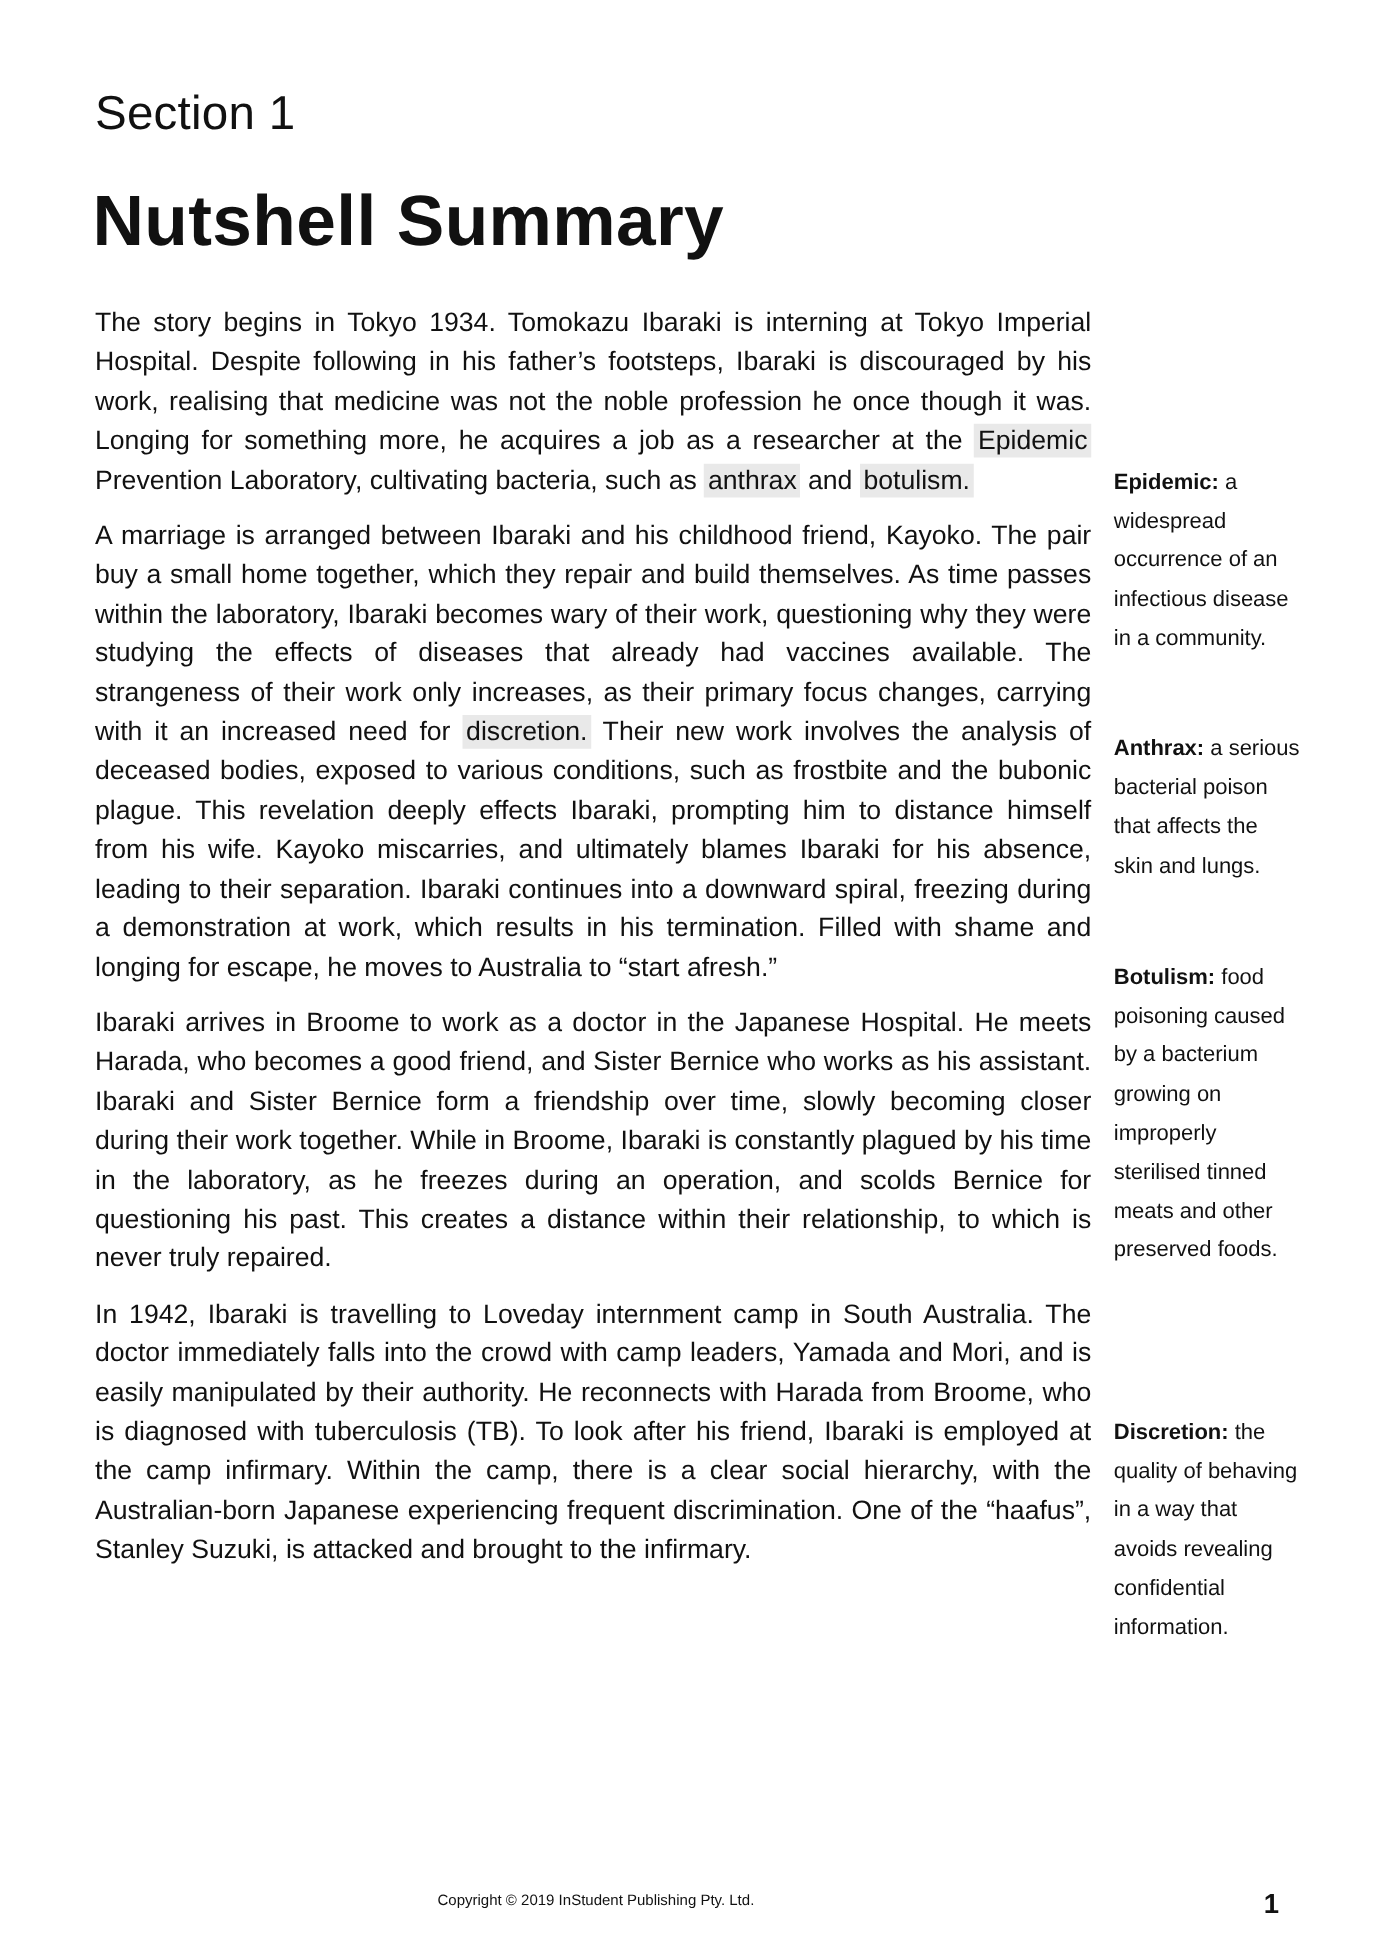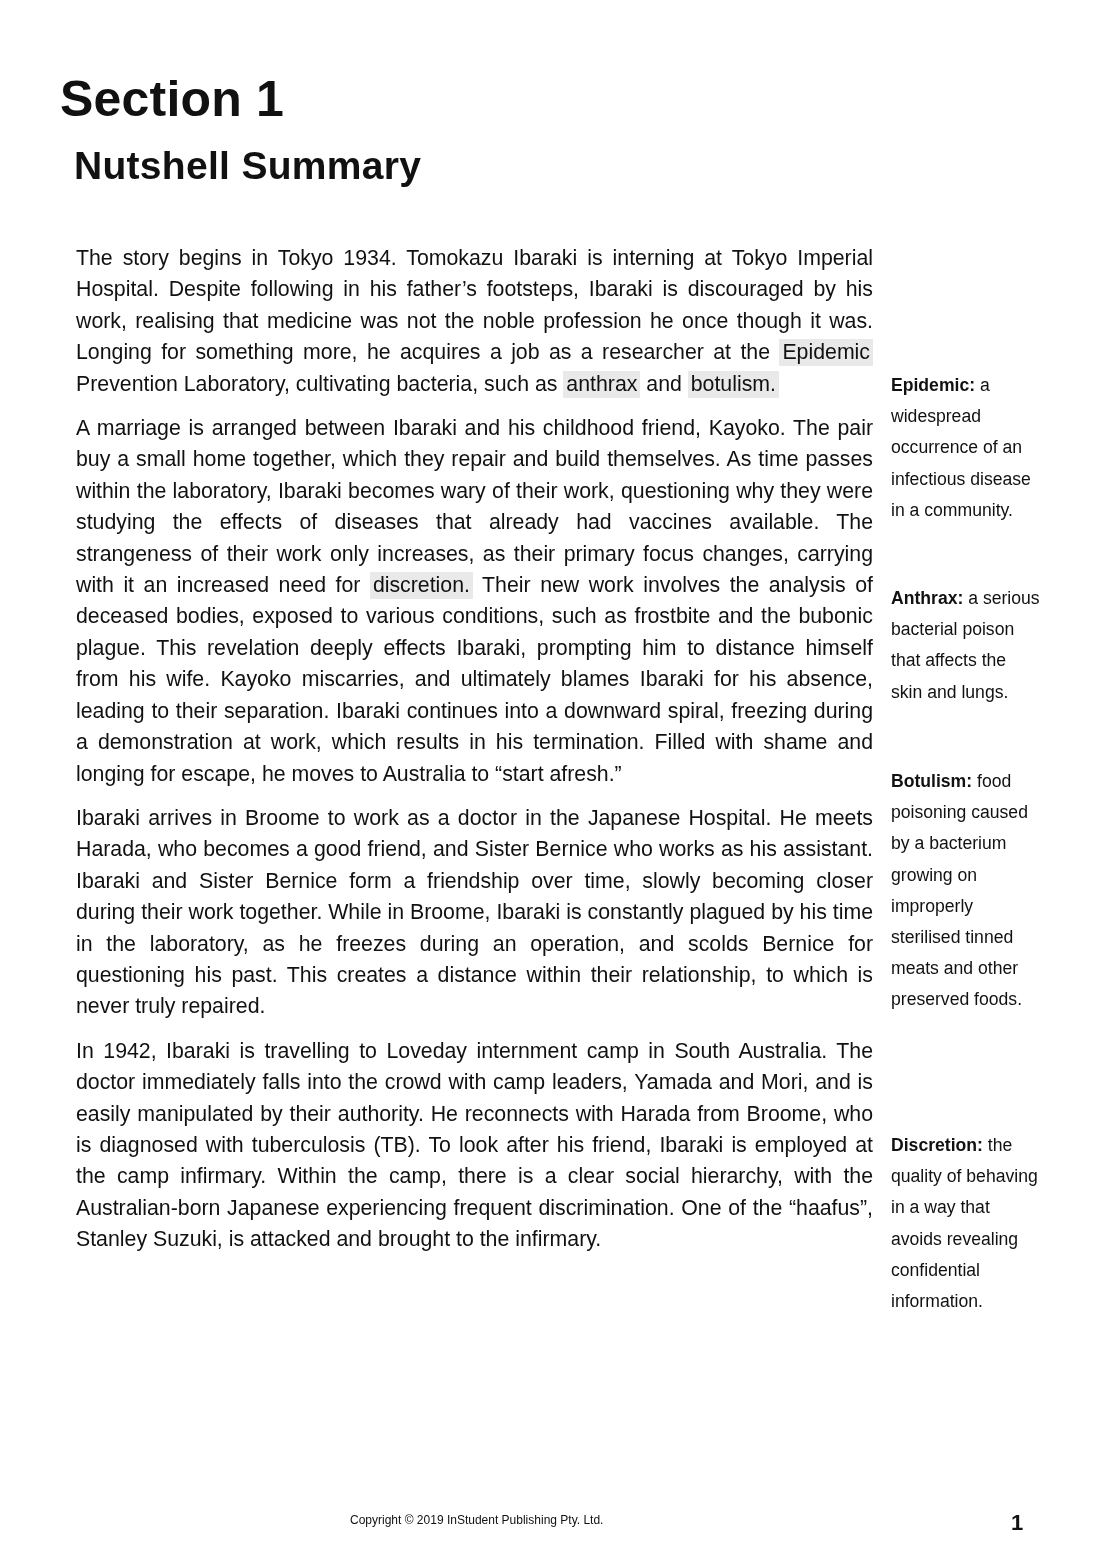--- a/index.html
+++ b/index.html
@@ -10,32 +10,32 @@
     body {
       width: 1100px;
       height: 1560px;
       position: relative;
       overflow: hidden;
       font-family: "Liberation Sans", sans-serif;
       color: #111111;
     }
     .section-label {
       position: absolute;
-      left: 60px;
+      left: 76px;
       top: 70px;
-      font-size: 50px;
-      font-weight: bold;
+      font-size: 38px;
+      font-weight: normal;
       letter-spacing: 0.2px;
       margin: 0;
     }
     .page-title {
       position: absolute;
       left: 74px;
       top: 144px;
-      font-size: 39px;
+      font-size: 57px;
       font-weight: bold;
       margin: 0;
       letter-spacing: 0.3px;
     }
     .main-col {
       position: absolute;
       left: 76px;
       top: 243px;
       width: 797px;
       font-size: 21.3px;

